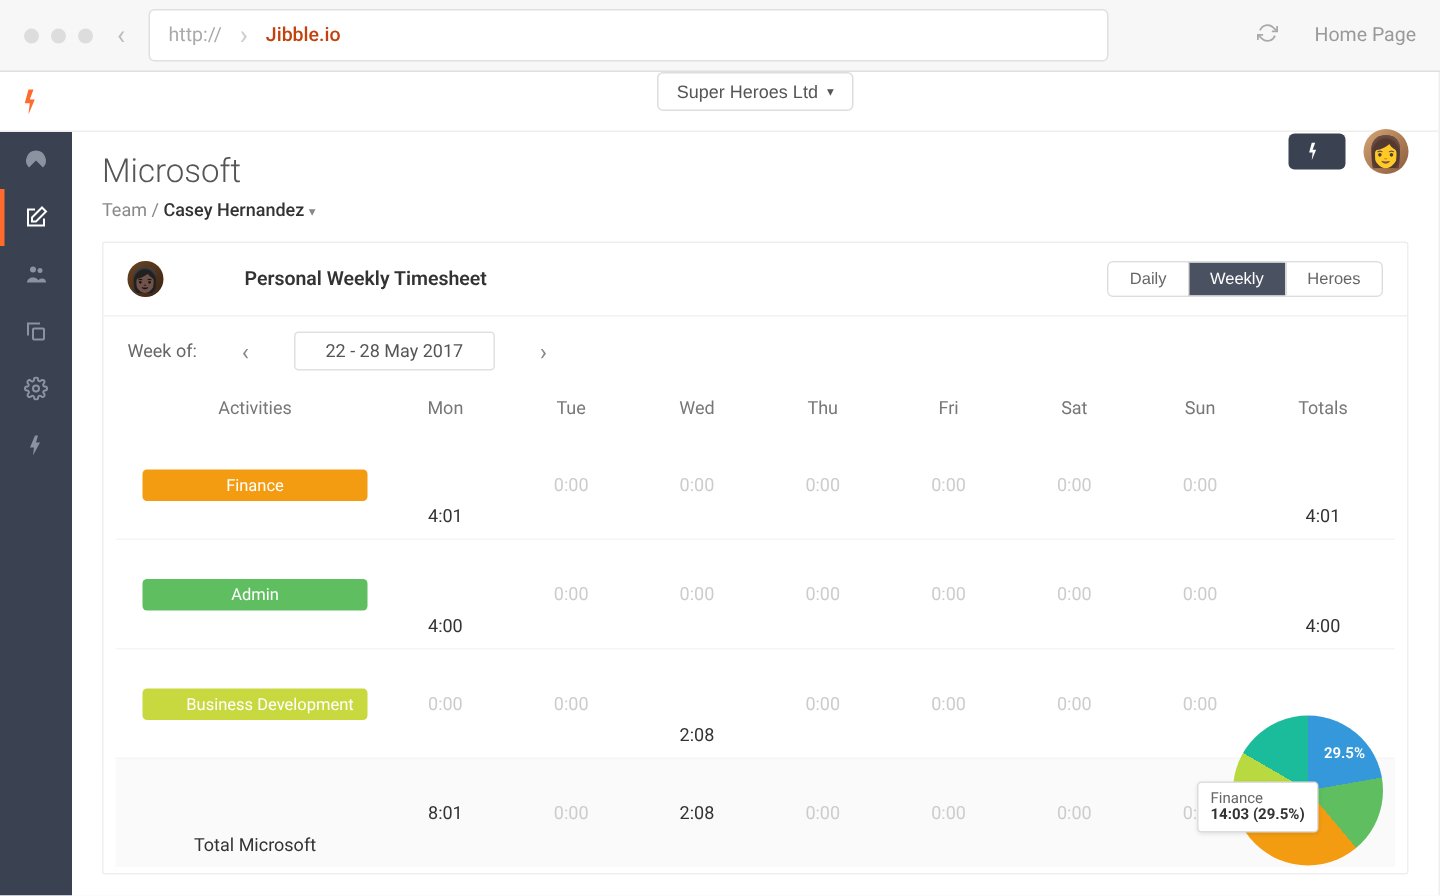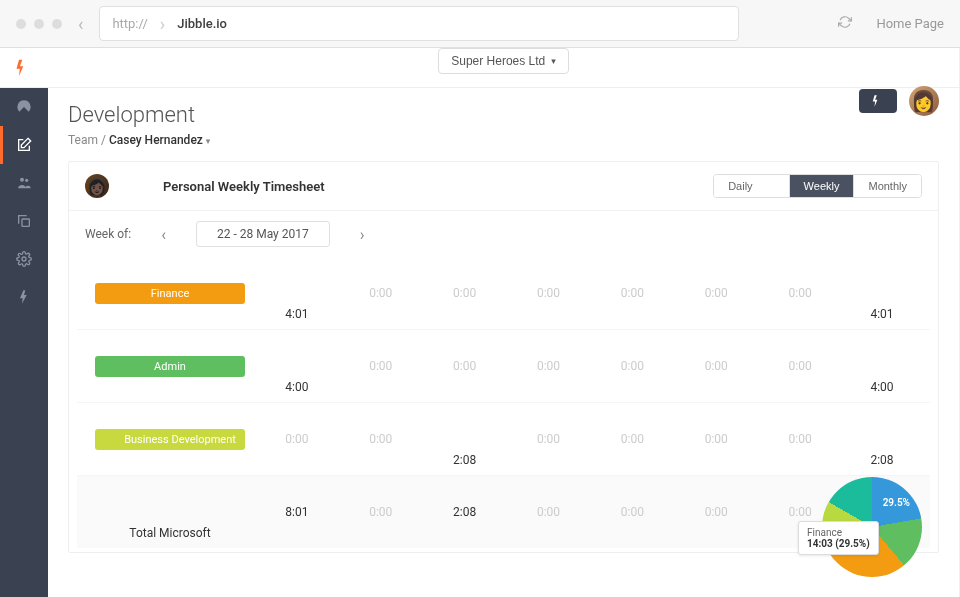--- a/index.html
+++ b/index.html
@@ -35,21 +35,21 @@
       border: 1px solid #e0e0e0;
       border-radius: 4px;
       padding: 6px 12px;
       font-size: 13px;
       display: flex;
       align-items: center;
       gap: 8px;
       max-width: 640px;
     }
     .url-protocol { color: #aaa; }
-    .url-domain { color: #404040; font-weight: 500; }
+    .url-domain { color: #c2410c; font-weight: 500; }
     .nav-arrow.sep { color: #ccc; }
     .refresh-icon { color: #aaa; margin-left: auto; }
     .home-link { color: #999; font-size: 13px; margin-left: 12px; }
 
     .app {
       display: flex;
       height: calc(597px - 48px);
       background: #fff;
     }
     .sidebar {
@@ -193,21 +193,20 @@
       padding: 5px 14px;
       font-size: 11px;
       color: #666;
       cursor: pointer;
       border-left: 1px solid #ddd;
     }
     .view-toggle button:first-child { border-left: none; }
     .view-toggle button.active {
       background: #4a5160;
       color: #fff;
-      margin-left: 22px;
     }
 
     .week-row {
       display: flex;
       align-items: center;
       padding: 10px 16px;
       gap: 24px;
       font-size: 12px;
       color: #666;
     }
@@ -387,47 +386,58 @@
         <div class="clock-btn">
           <svg width="18" height="14" viewBox="0 0 24 24" fill="currentColor">
               <path d="M6 2h4l-3 8h4l-5 12 1-9H3l3-11z"></path>
             </svg>
         </div>
         <div class="avatar-large">👩</div>
       </div>
     </div>
 
     <div class="content">
-      <div class="page-title">Development</div>
+      <div class="page-title">Microsoft</div>
       <div class="breadcrumb">
         <span>Team</span>
         <span> / </span>
         <span class="current">Casey Hernandez</span>
         <span class="caret"> ▾</span>
       </div>
 
       <div class="card">
         <div class="card-header">
           <div class="card-avatar">👩🏿</div>
           <div class="card-title">Personal Weekly Timesheet</div>
           <div class="view-toggle">
             <button>Daily</button>
             <button class="active">Weekly</button>
-            <button>Monthly</button>
+            <button>Heroes</button>
           </div>
         </div>
 
         <div class="week-row">
           <span>Week of:</span>
           <span class="week-nav-arrow">‹</span>
           <span class="week-input">22 - 28 May 2017</span>
           <span class="week-nav-arrow">›</span>
         </div>
 
         <div class="timesheet-table">
+          <div class="header-row">
+            <div>Activities</div>
+            <div>Mon</div>
+            <div>Tue</div>
+            <div>Wed</div>
+            <div>Thu</div>
+            <div>Fri</div>
+            <div>Sat</div>
+            <div>Sun</div>
+            <div>Totals</div>
+          </div>
           <div id="rows-mount">
               <div class="data-row">
                 <div><span class="activity-pill" style="background: rgb(243, 156, 18);">Finance</span></div>
                 <div class="cell-value">4:01</div>
                 <div class="cell-zero">0:00</div>
                 <div class="cell-zero">0:00</div>
                 <div class="cell-zero">0:00</div>
                 <div class="cell-zero">0:00</div>
                 <div class="cell-zero">0:00</div>
                 <div class="cell-zero">0:00</div>

